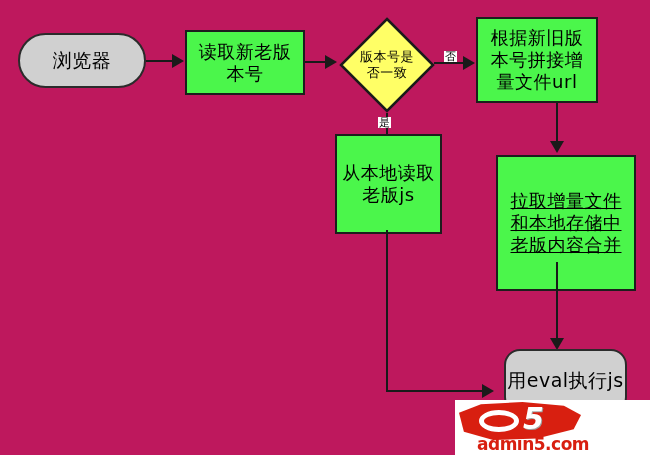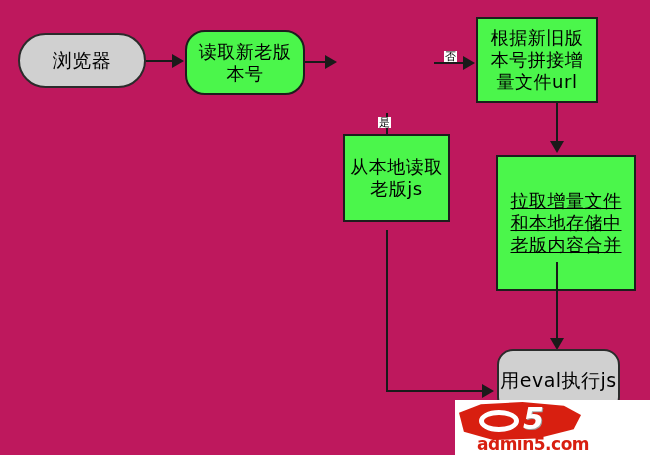--- a/index.html
+++ b/index.html
@@ -32,20 +32,21 @@
     background: #d0d0d0;
     border: 2px solid #2b2b2b;
     border-radius: 28px;
     font-size: 19px;
   }
   .node-terminal-rr {
     background: #d0d0d0;
     border: 2px solid #2b2b2b;
     border-radius: 16px;
     font-size: 19px;
+    margin-left: 7px;
   }
   .node-process {
     background: #4bf64b;
     border: 2px solid #1d1d1d;
     font-size: 18px;
   }
   .node-process .inner {
     padding: 0 4px;
   }
   .node-decision {
@@ -171,40 +172,49 @@
 
 <div id="canvas">
 
   <div class="node node-terminal" style="left:18px; top:33px; width:128px; height:55px;">
     <span class="inner">浏览器</span>
   </div>
 
   <div class="conn conn-h" style="left:146px; top:60px; width:28px;"></div>
   <div class="arrowhead arrow-right" style="left:172px; top:54px;"></div>
 
-  <div class="node node-process" style="left:185px; top:30px; width:120px; height:65px;border-radius:20px;">
+  <div class="node node-process" style="left:185px; top:30px; width:120px; height:65px;">
     <span class="inner">读取新老版本号</span>
   </div>
 
   <div class="conn conn-h" style="left:305px; top:61px; width:22px;"></div>
   <div class="arrowhead arrow-right" style="left:325px; top:55px;"></div>
 
+  <div class="node node-decision" style="left:339px; top:17px;">
+    <svg class="diamond-shape" viewBox="0 0 96 96" preserveAspectRatio="none">
+      <polygon points="48,2 94,48 48,94 2,48" fill="#ffff66" stroke="#1a1a1a" stroke-width="2.5"></polygon>
+    </svg>
+    <div class="diamond-label">
+      <div>版本号是</div>
+      <div>否一致</div>
+    </div>
+  </div>
 
   <div class="conn conn-h" style="left:434px; top:62px; width:34px;"></div>
   <div class="arrowhead arrow-right" style="left:463px; top:56px;"></div>
   <div class="edge-label" style="left:444px; top:51px;">否</div>
 
   <div class="node node-process" style="left:476px; top:17px; width:122px; height:86px;">
     <span class="inner">根据新旧版本号拼接增量文件url</span>
   </div>
 
   <div class="conn conn-v" style="left:386px; top:113px; height:21px;"></div>
   <div class="edge-label" style="left:378px; top:117px;">是</div>
 
-  <div class="node node-process" style="left:343px; top:134px; width:107px; height:88px;">
+  <div class="node node-process" style="left:335px; top:134px; width:107px; height:100px;">
     <span class="inner">从本地读取老版js</span>
   </div>
 
   <div class="conn conn-v" style="left:556px; top:103px; height:40px;"></div>
   <div class="arrowhead arrow-down" style="left:550px; top:141px;"></div>
 
   <div class="node node-process" style="left:496px; top:155px; width:140px; height:136px;text-decoration:underline;">
     <span class="inner">拉取增量文件和本地存储中老版内容合并</span>
   </div>
 

